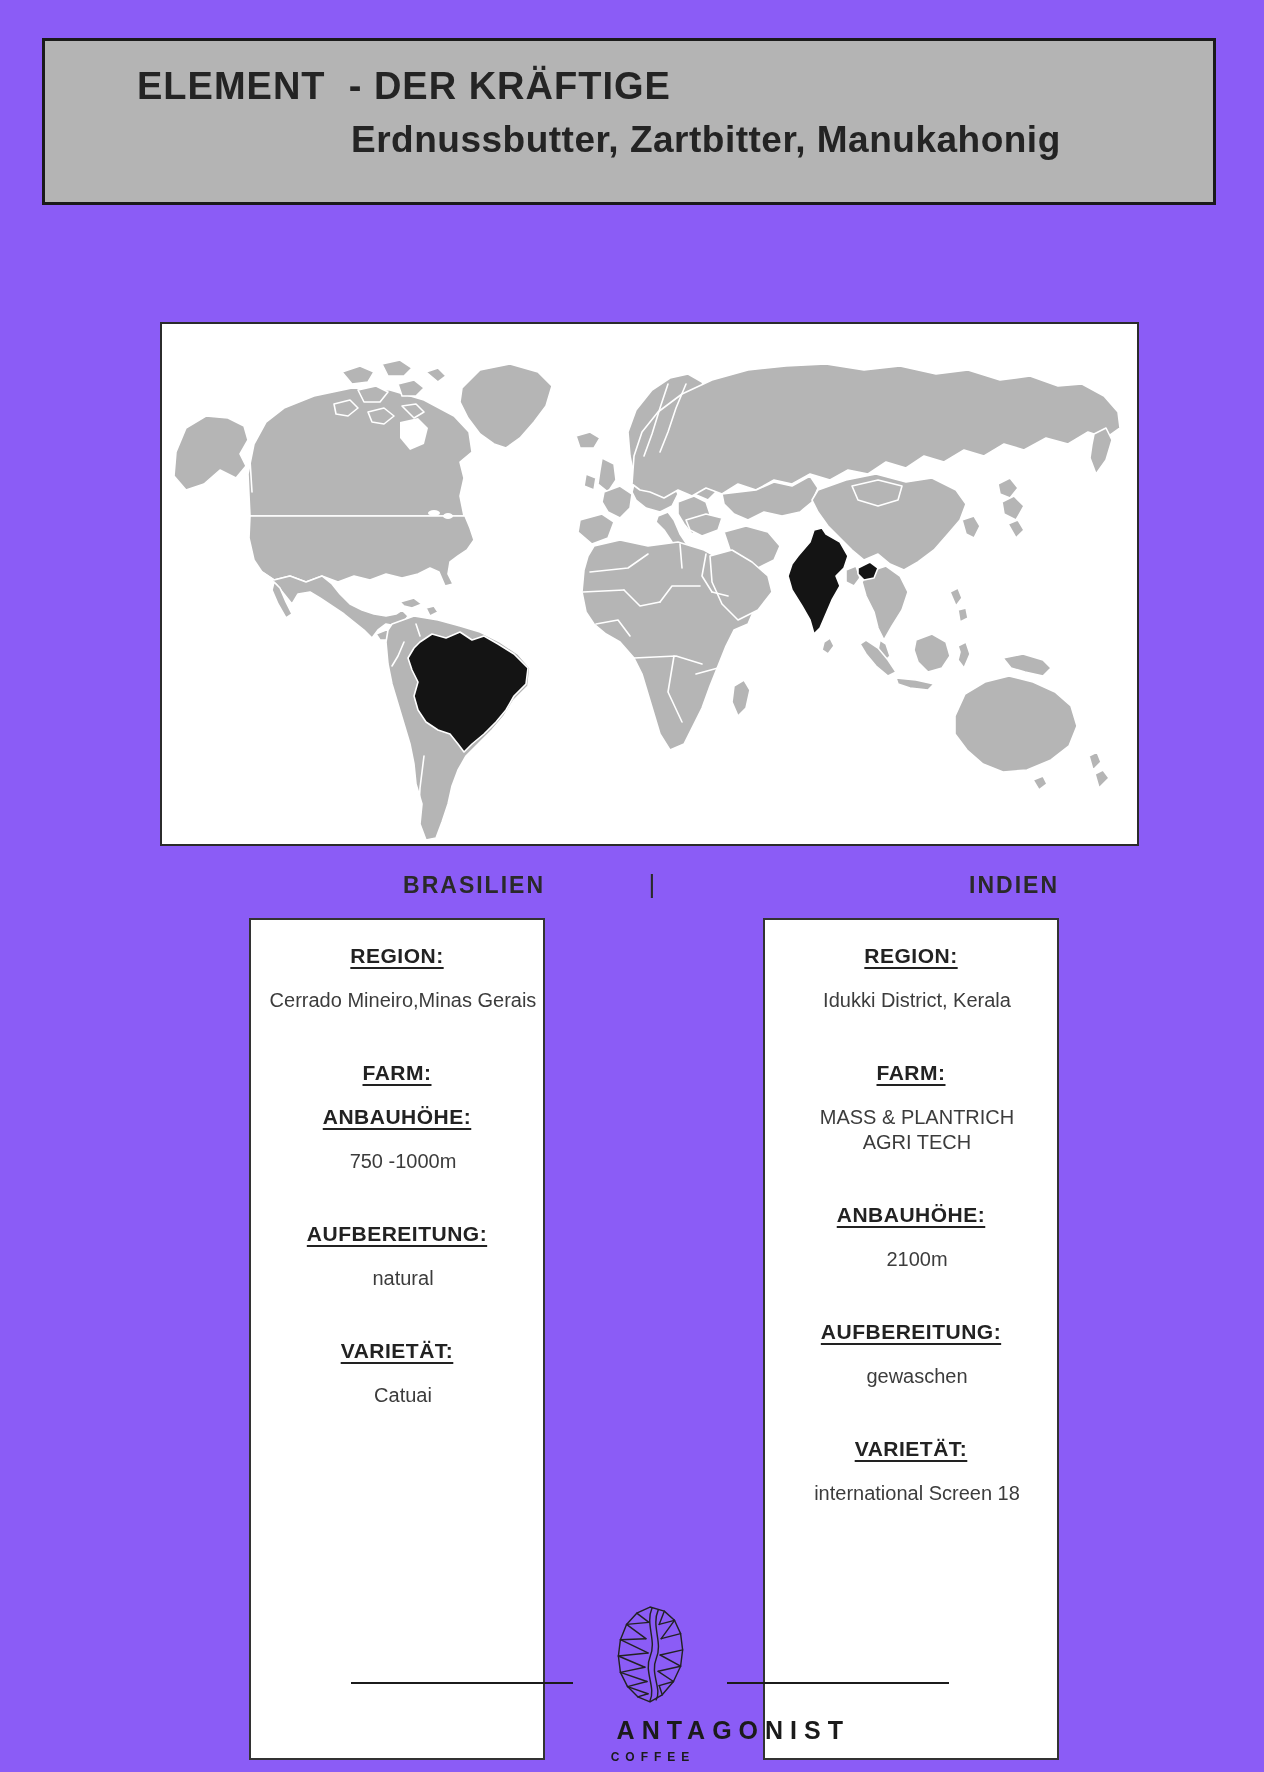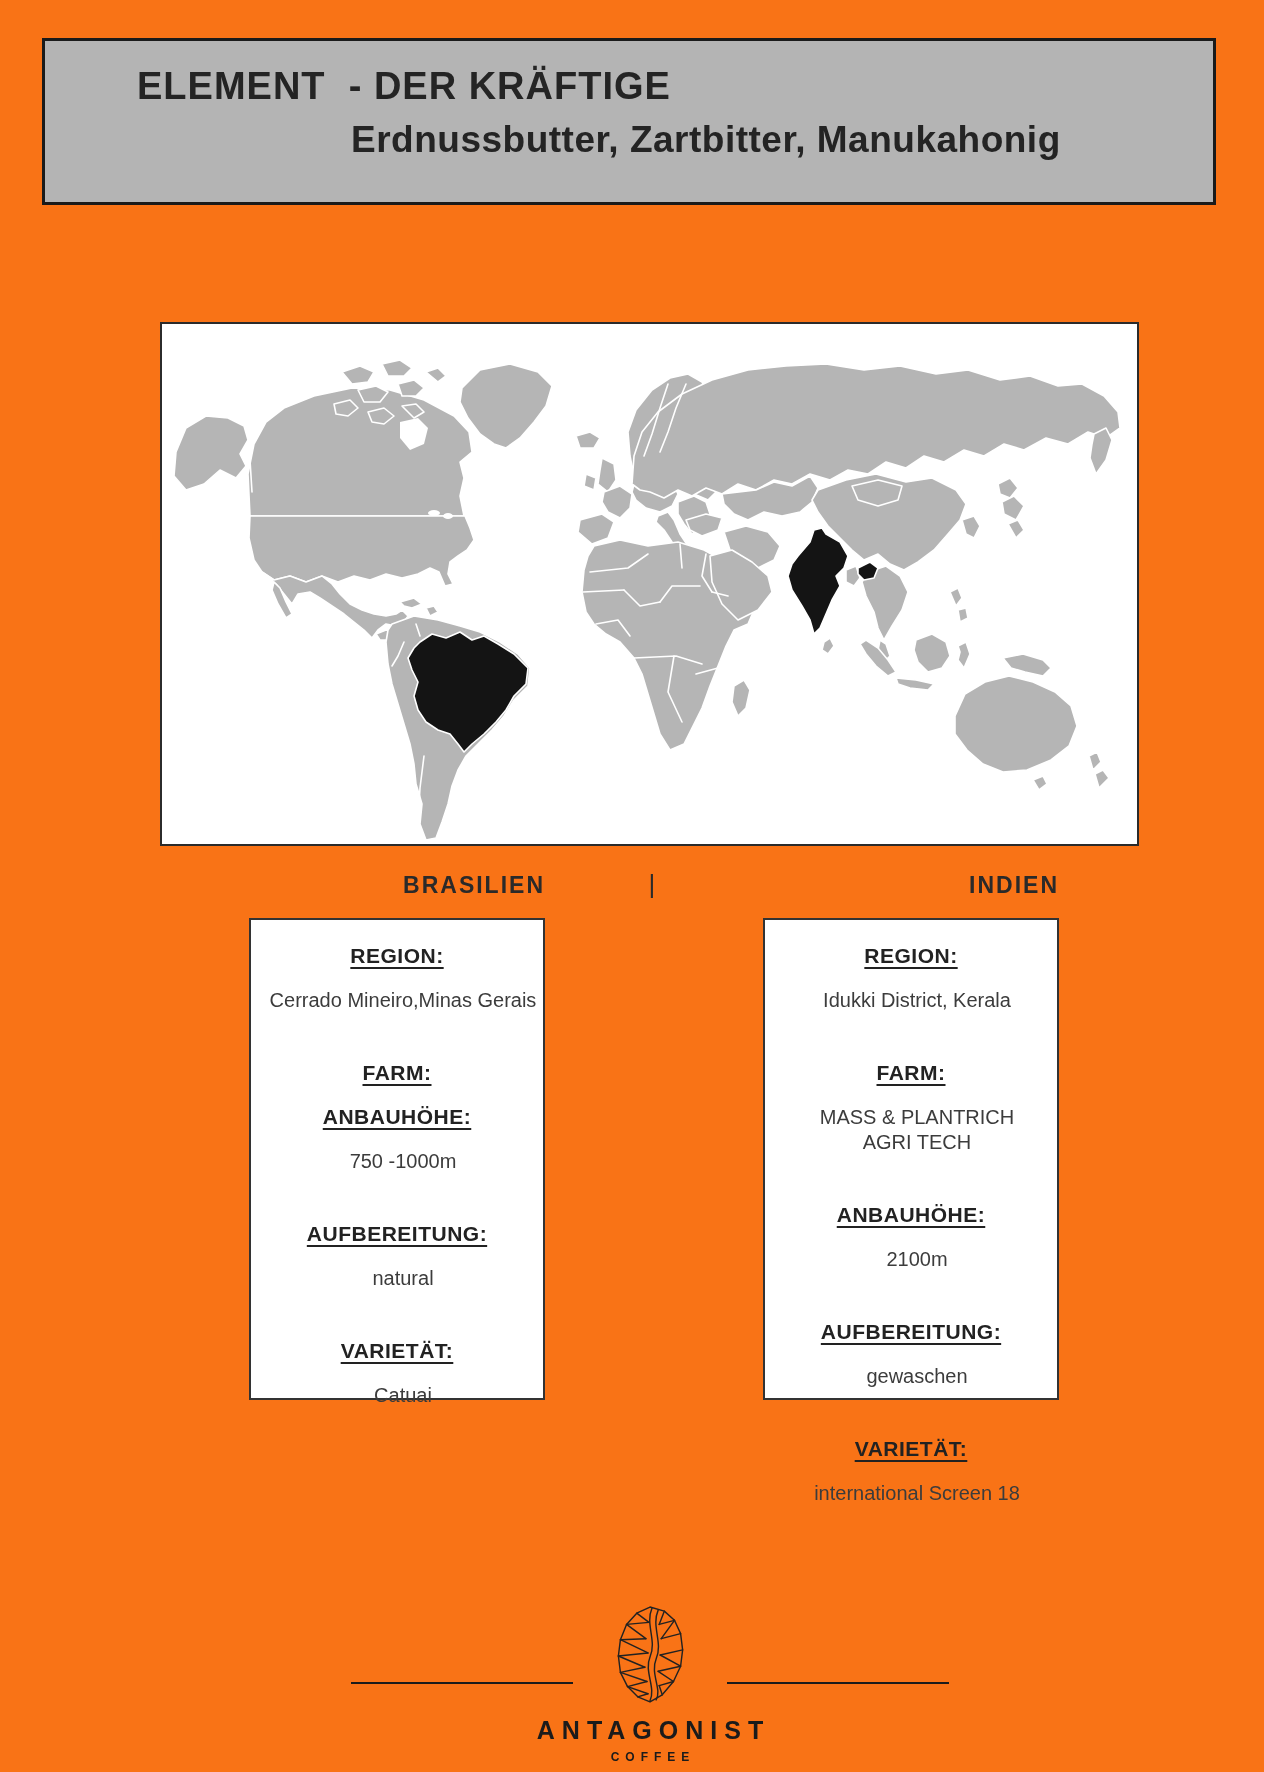--- a/index.html
+++ b/index.html
@@ -1,20 +1,20 @@
 <!DOCTYPE html>
 <html><head>
 <meta charset="utf-8">
 <style>
   html,body { margin:0; padding:0; background:#ffffff; }
   .page {
     position: relative;
     width: 1264px;
     height: 1772px;
-    background: #f97316;
+    background: #8b5cf6;
     font-family: "Liberation Sans", "DejaVu Sans", sans-serif;
     overflow: hidden;
     text-decoration: underline;
   }
   
   .header-box {
     position: absolute; left: 42px; top: 38px;
     width: 1174px; height: 167px;
     background: #b4b4b4;
     border: 3px solid #1a1a1a;
@@ -47,21 +47,21 @@
   }
   .country-label.left { left: 249px; }
   .country-label.right { left: 763px; }
   .country-sep {
     position: absolute; top: 869px; left: 644px; width: 16px;
     text-align: center; font-size: 26px; font-weight: normal; color: #2a2a2a;
   }
   
   .card {
     position: absolute; top: 918px;
-    width: 296px; height: 482px;
+    width: 296px; height: 842px;
     border: 2px solid #333333;
     box-sizing: border-box;
     background: #ffffff;
     text-align: center;
     padding-top: 24px;
   }
   .card.left { left: 249px; }
   .card.right { left: 763px; }
   .section-label {
     font-size: 21px; font-weight: bold; letter-spacing: 0.5px;
@@ -77,21 +77,21 @@
     white-space: pre-line;
     margin: 0 0 48px 12px;
   }
   
   .bean-wrap { position: absolute; left: 614px; top: 1604px; width: 72px; height: 102px; }
   .rule { position: absolute; top: 1682px; height: 2px; background: #1b1b1b; }
   .rule.left { left: 351px; width: 222px; }
   .rule.right { left: 727px; width: 222px; }
   .brand {
     position: absolute; left: 450px; top: 1716px; width: 400px;
-    text-align: center; font-size: 25px; font-weight: bold;
+    text-align: right; font-size: 25px; font-weight: bold;
     letter-spacing: 7px; color: #1b1b1b; text-indent: 7px;
   }
   .brand-sub {
     position: absolute; left: 450px; top: 1750px; width: 400px;
     text-align: center; font-size: 12px; font-weight: bold;
     letter-spacing: 6px; color: #1b1b1b; text-indent: 6px;
   }
 </style>
 </head>
 <body>

